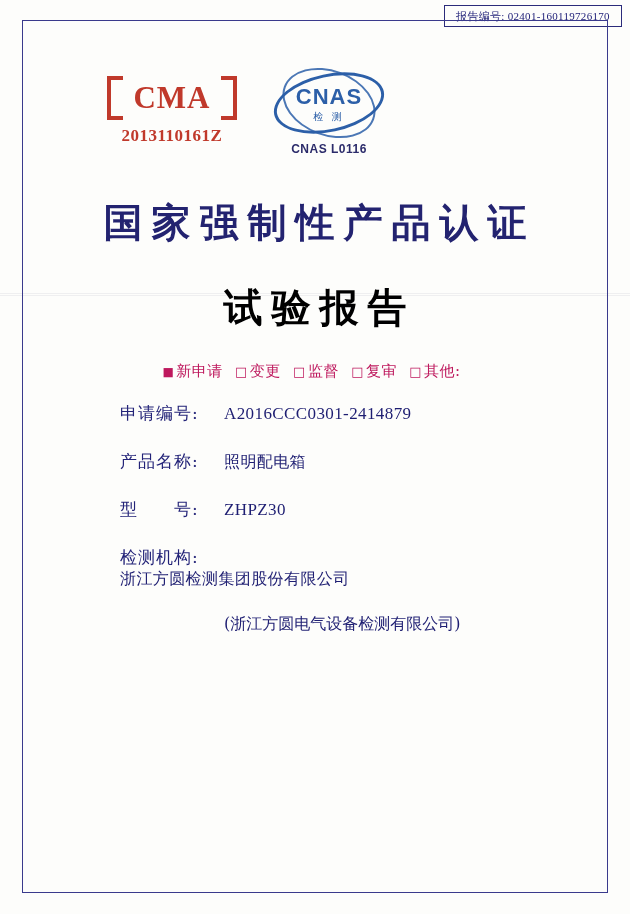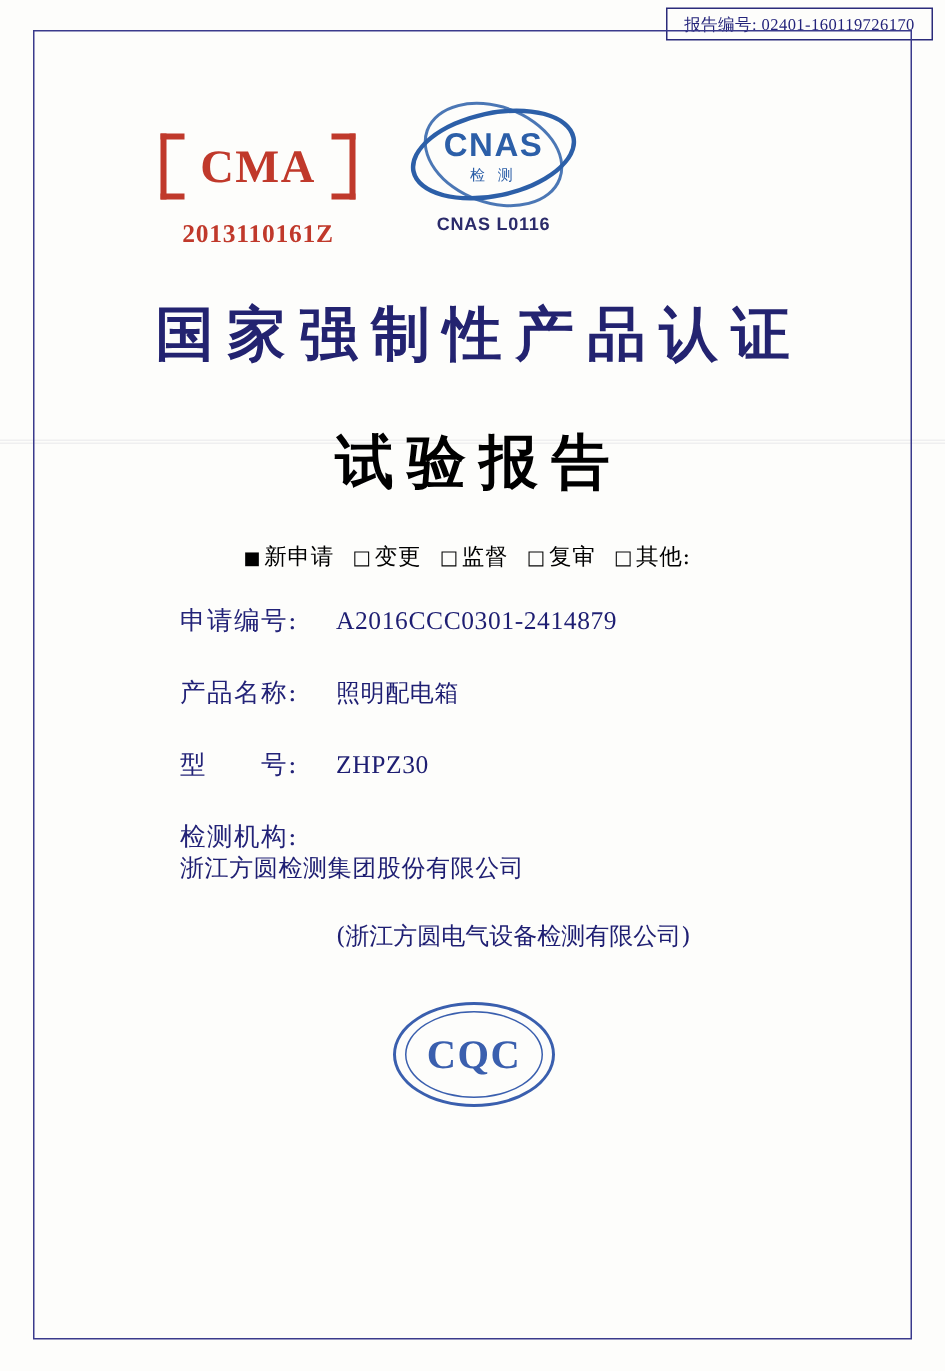--- a/index.html
+++ b/index.html
@@ -79,21 +79,21 @@
     position: absolute;
     left: 60px;
     top: 8px;
     width: 180px;
     text-align: center;
   }
   .cma-mark {
     position: relative;
     height: 44px;
     width: 130px;
-    margin: 13px auto;
+    margin: 0 auto;
   }
   .cma-mark .bracket-l,
   .cma-mark .bracket-r {
     position: absolute;
     top: 0;
     width: 16px;
     height: 44px;
     border: 4px solid #c0392b;
     box-sizing: border-box;
   }
@@ -209,21 +209,21 @@
   }
 
   
   .checkline {
     position: absolute;
     left: 22px;
     top: 362px;
     width: 586px;
     text-align: center;
     font-size: 15px;
-    color: #000000;
+    color: #be185d;
     font-family: "DejaVu Serif", serif;
     letter-spacing: 0.5px;
   }
   .checkline .opt { margin-right: 7px; white-space: nowrap; }
   .box-filled::before {
     content: "\25A0";
     margin-right: 2px;
     font-size: 12px;
   }
   .box-empty::before {
@@ -377,19 +377,14 @@
     <div>
       <div class="field-row" style="margin-bottom:0;flex-direction:column;">
         <span class="field-label">检测机构:</span>
         <span class="field-value cn">浙江方圆检测集团股份有限公司</span>
       </div>
       <div class="field-value-2">(浙江方圆电气设备检测有限公司)</div>
     </div>
 
   </div>
 
-  <div class="cqc">
-    <div class="cqc-ell"></div>
-    <div class="cqc-ell inner"></div>
-    <div class="cqc-text">CQC</div>
-  </div>
 
 </div>
 
 </body></html>

